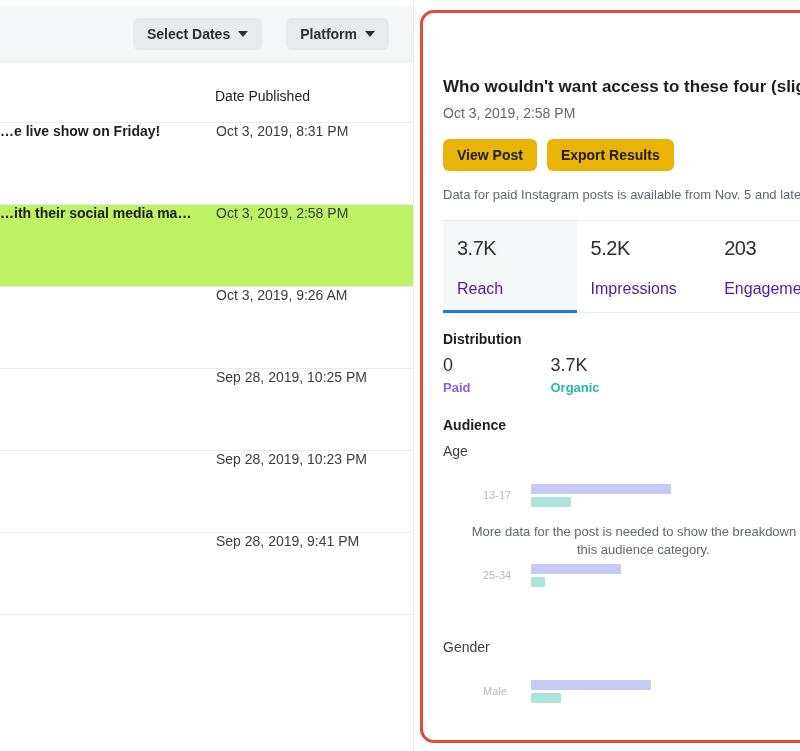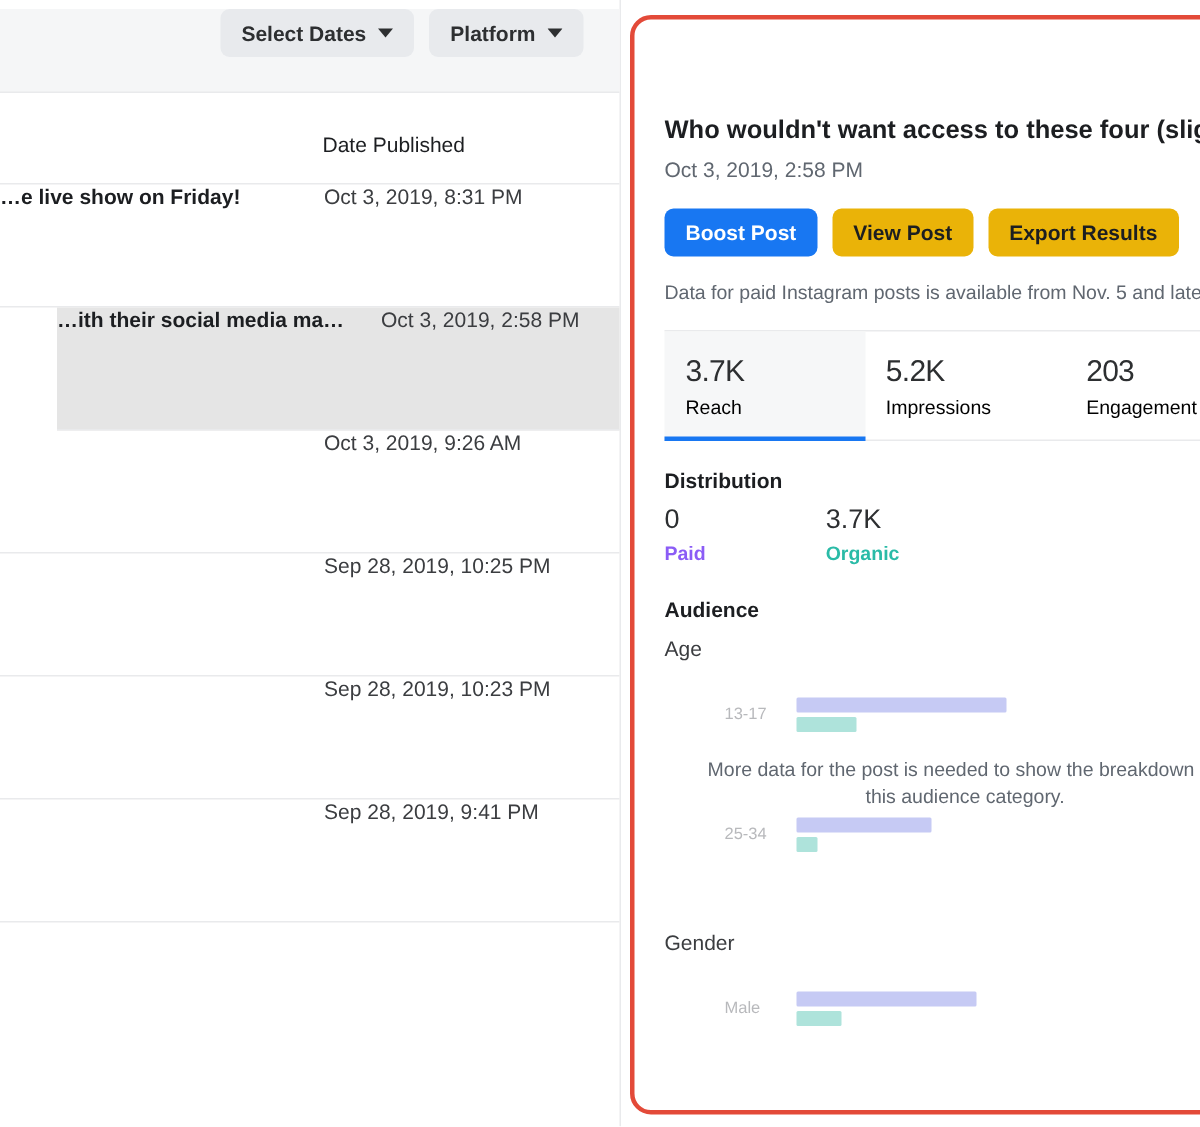--- a/index.html
+++ b/index.html
@@ -19,23 +19,23 @@
     width: 414px;
     min-width: 414px;
     background: #fff;
     border-right: 1px solid #e9eaec;
     position: relative;
     padding-top: 6px;
   }
   .filters-bar {
     height: 56px;
     display: flex;
-    align-items: flex-start;
+    align-items: center;
     justify-content: flex-end;
-    gap: 10px;
+    gap: 24px;
     padding: 0 24px;
     background: #f5f6f7;
     border-bottom: 1px solid #e9eaec;
   }
   .chip {
     display: inline-flex;
     align-items: center;
     gap: 8px;
     background: #e8eaed;
     border-radius: 6px;
@@ -58,21 +58,21 @@
   .rows { }
   .row {
     display: flex;
     height: 82px;
     border-bottom: 1px solid #e9eaec;
     padding-left: 0;
     padding-right: 14px;
     font-size: 14px;
     color: #1c1e21;
   }
-  .row.selected { background: #e5e5e5; margin-left: 38px; }
+  .row.selected { background: #bef264; }
   .row .title {
     flex: 0 0 206px;
     max-width: 206px;
     overflow: hidden;
     white-space: nowrap;
     text-overflow: ellipsis;
     font-weight: 600;
     padding-right: 10px;
   }
   .row .date {
@@ -151,23 +151,23 @@
     cursor: pointer;
   }
   .metric.active { background: #f6f7f8; }
   .metric .value {
     font-size: 20px;
     font-weight: 400;
     color: #2d2f31;
     letter-spacing: -0.5px;
   }
   .metric .label {
-    font-size: 13px;
-    color: #000000;
-    margin-top: 4px;
+    font-size: 16px;
+    color: #4c1d95;
+    margin-top: 20px;
   }
   .metric.active::after {
     content: "";
     position: absolute;
     left: 0; right: 0; bottom: -1px;
     height: 3px;
     background: #1877f2;
   }
 
   
@@ -297,21 +297,20 @@
   </div>
 
   <div class="right">
     <div class="panel">
 
       <div class="panel-inner">
         <div class="post-title">Who wouldn't want access to these four (slightl…</div>
         <div class="post-date">Oct 3, 2019, 2:58 PM</div>
 
         <div class="actions">
-          <button class="btn btn-primary">Boost Post</button>
           <button class="btn btn-secondary">View Post</button>
           <button class="btn btn-secondary">Export Results</button>
         </div>
 
         <div class="note">Data for paid Instagram posts is available from Nov. 5 and later.</div>
 
         <div class="metrics">
           <div class="metric active">
             <div class="value">3.7K</div>
             <div class="label">Reach</div>

